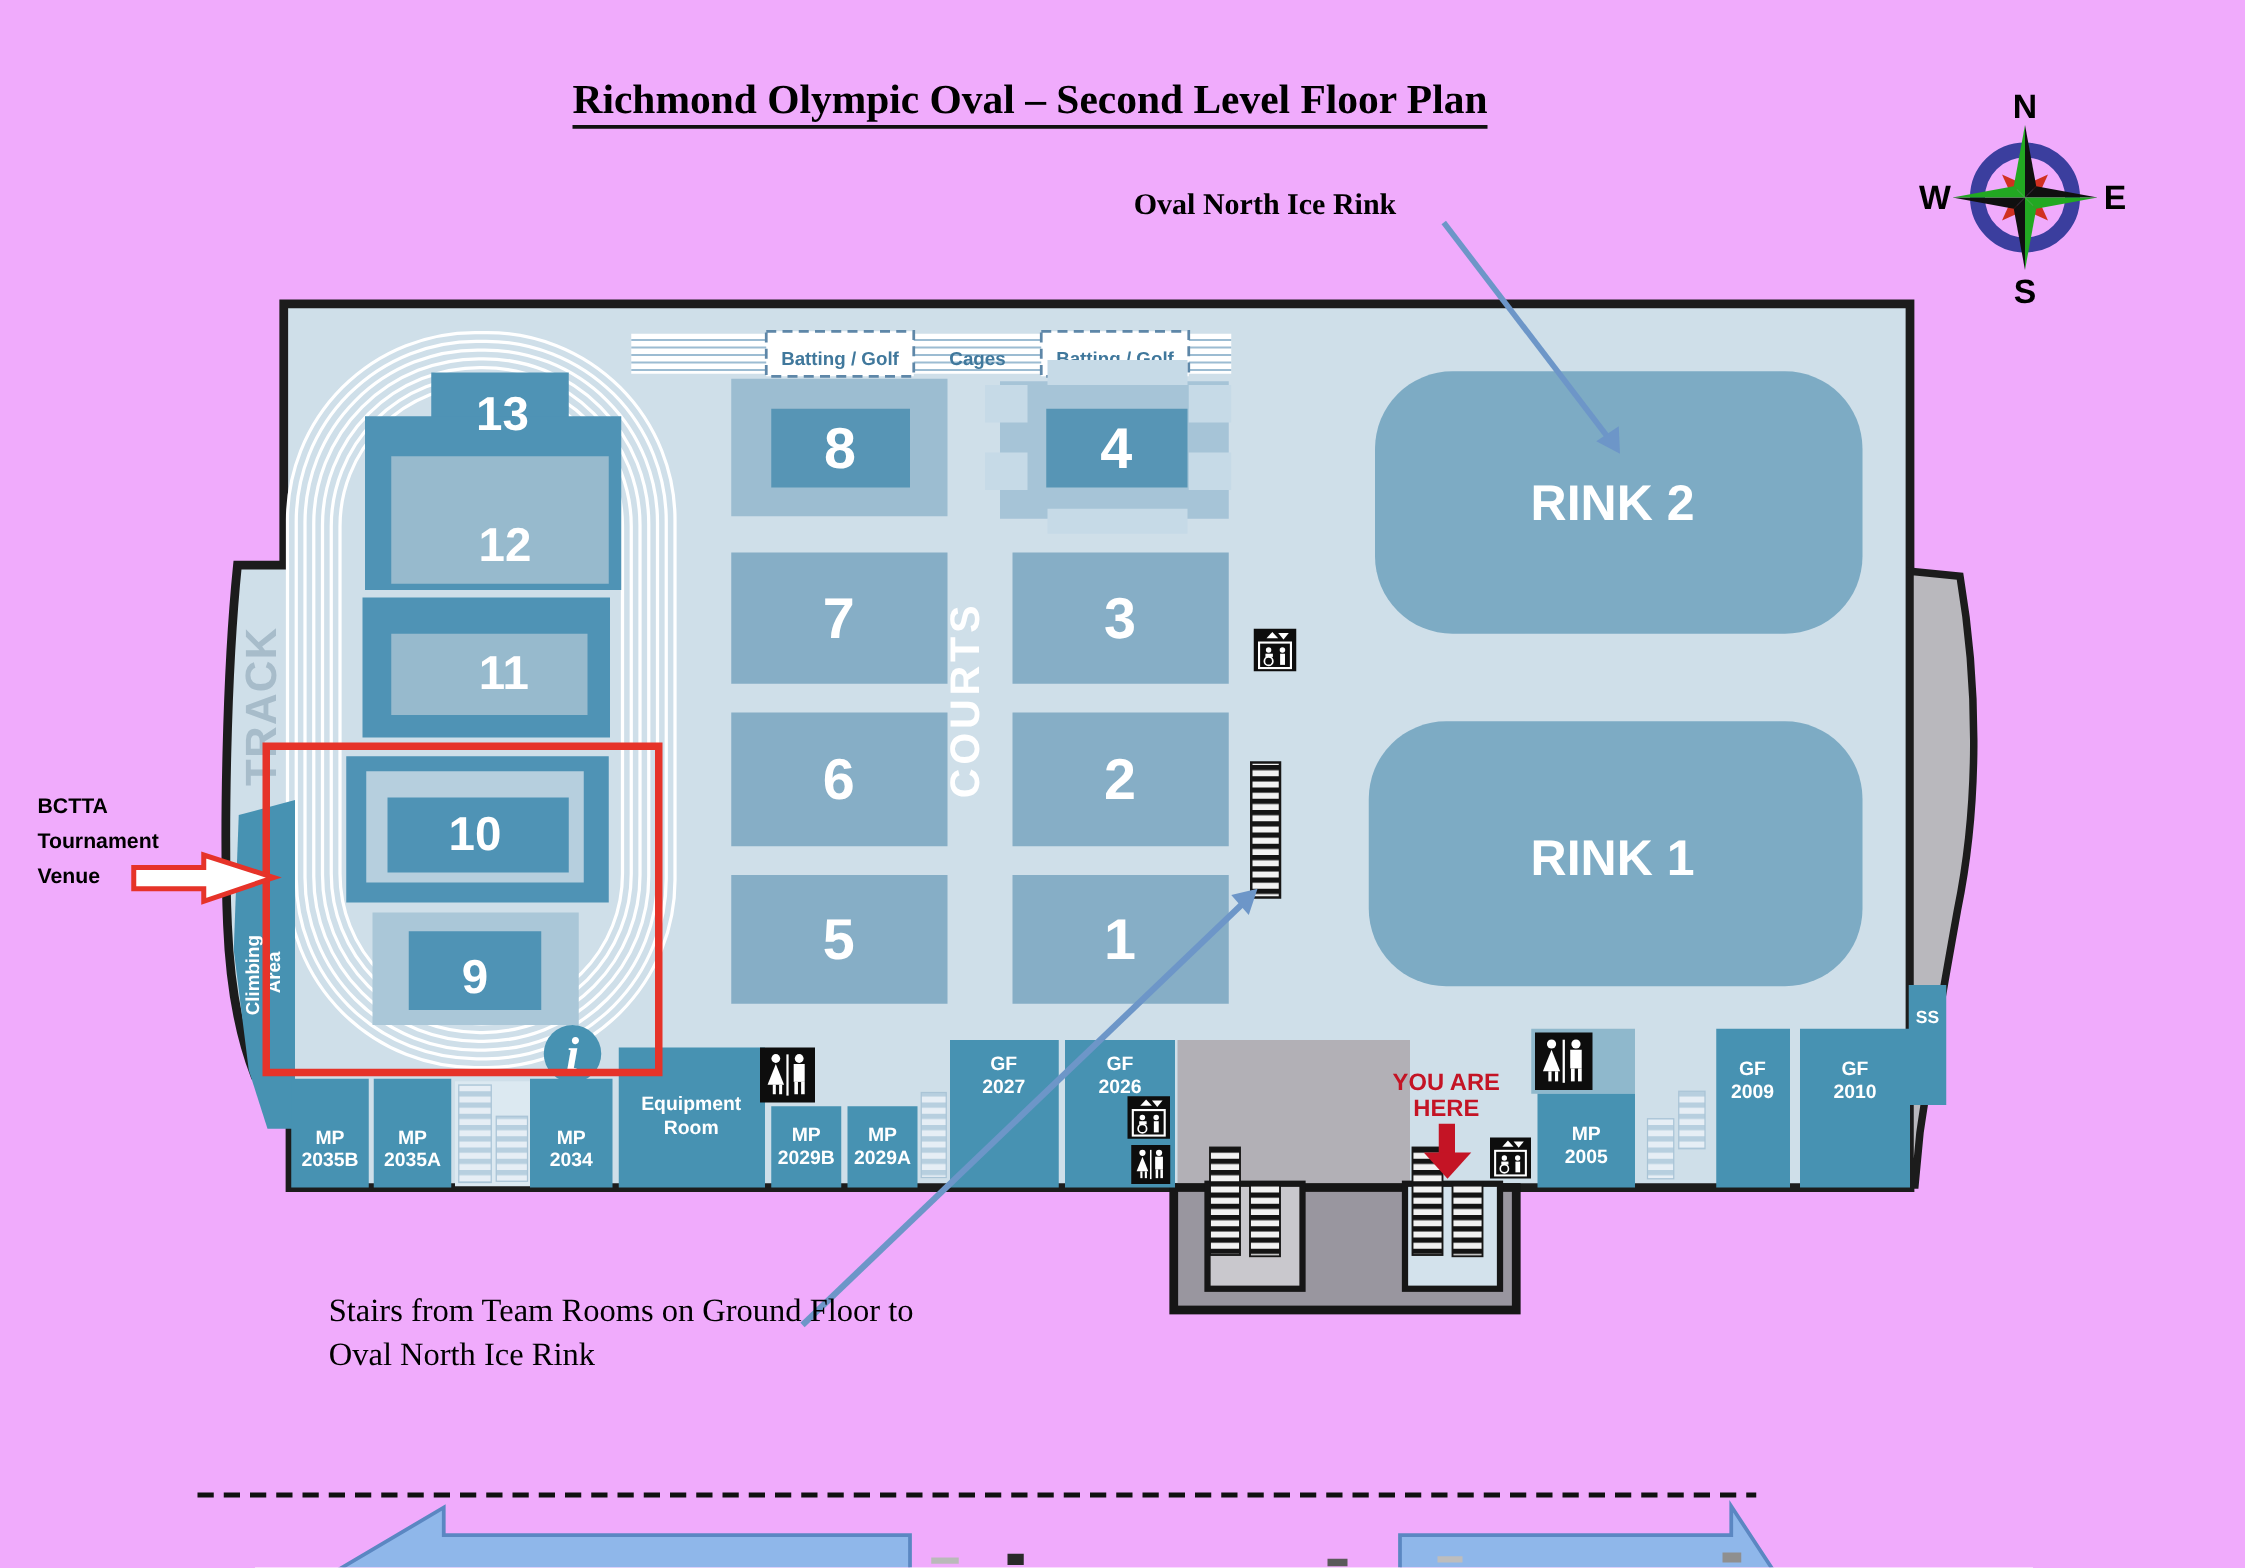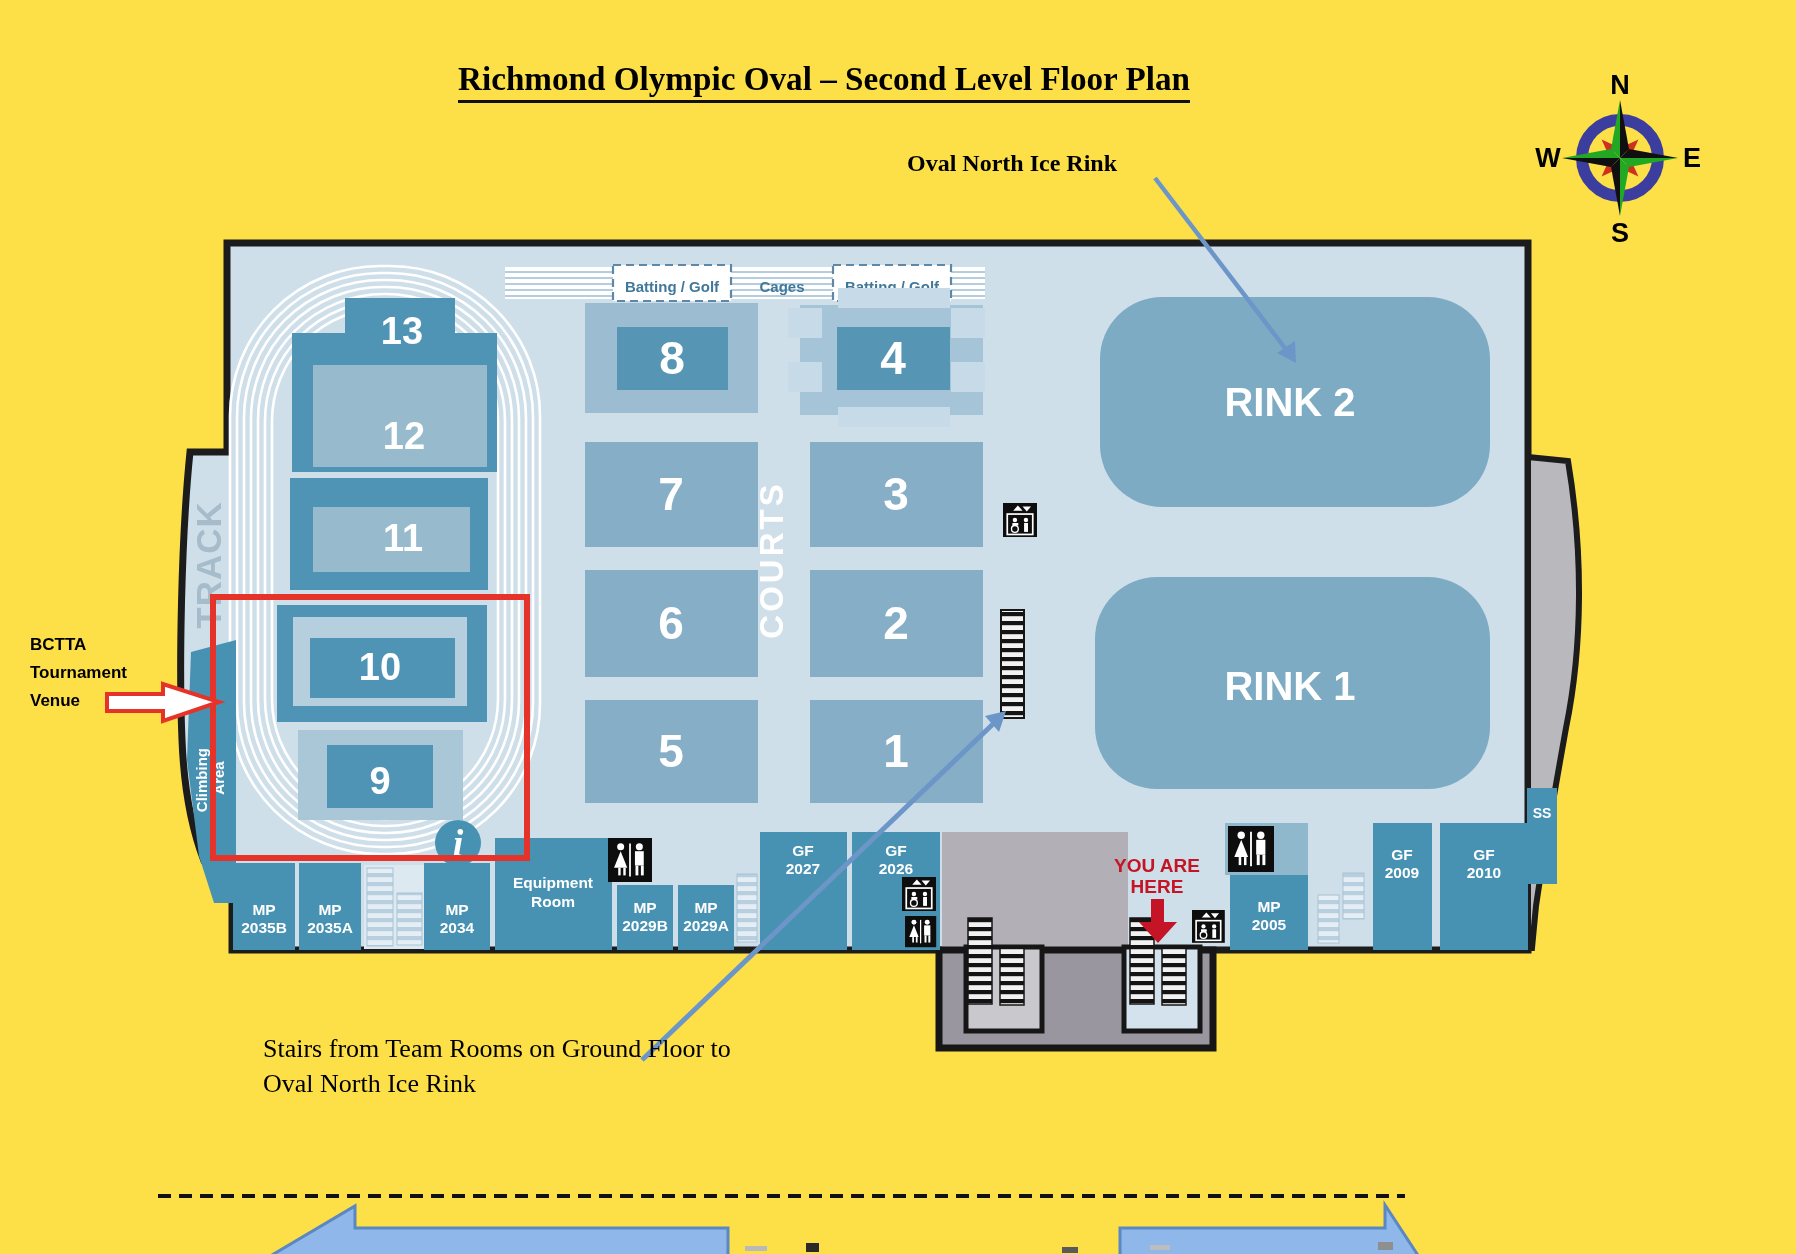--- a/index.html
+++ b/index.html
@@ -1,16 +1,16 @@
 <!DOCTYPE html>
 <html><head>
 <meta charset="utf-8">
 <style>
   html,body{margin:0;padding:0;background:#ffffff;}
-  #stage{position:relative;width:1796px;height:1254px;background:#fde047;overflow:hidden;
+  #stage{position:relative;width:1796px;height:1254px;background:#f0abfc;overflow:hidden;
          font-family:"Liberation Sans",sans-serif;}
   svg{display:block;}
   text{user-select:none;}
   .serif{font-family:"Liberation Serif",serif;}
 </style>
 </head>
 <body>
 
 <div id="stage">
 <svg viewBox="0 0 1796 1254" width="1796" height="1254" font-family="Liberation Sans, sans-serif">

